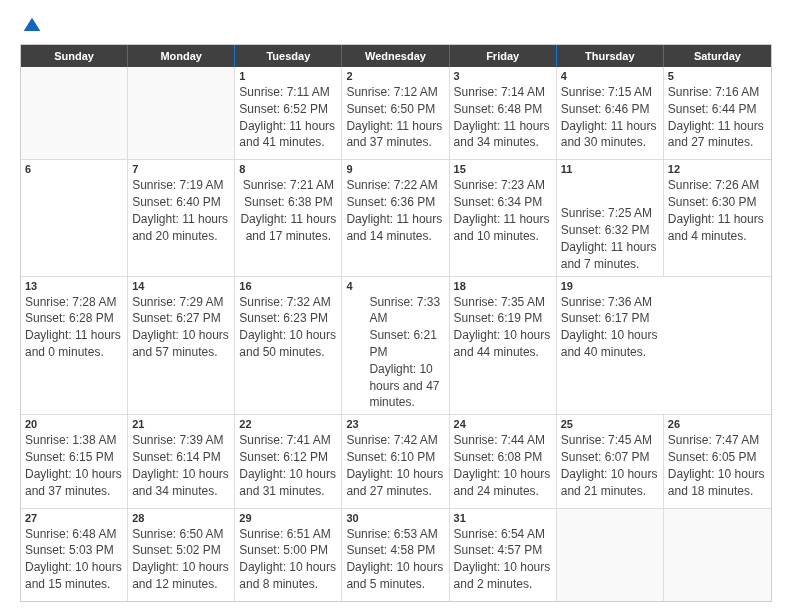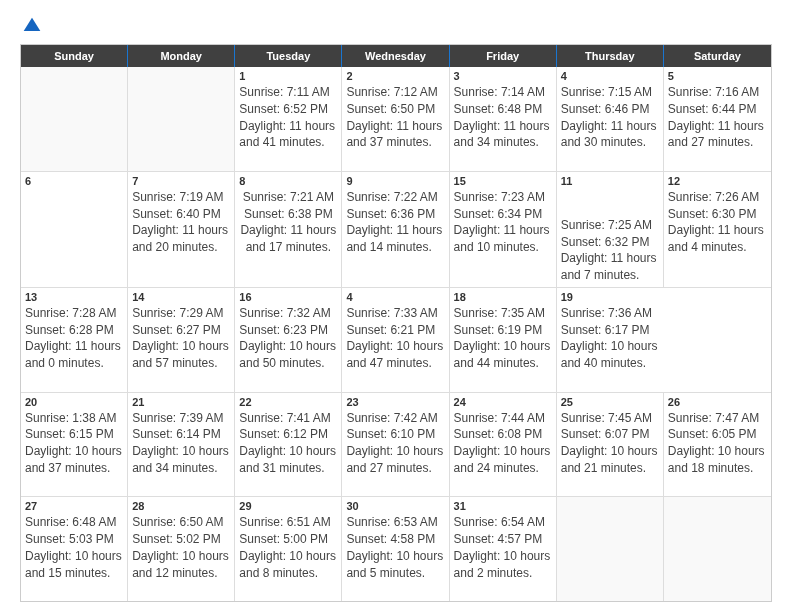--- a/index.html
+++ b/index.html
@@ -226,21 +226,21 @@
 Daylight: 10 hours and 57 minutes.</div>
           </div>
           <div class="cal-cell">
             <div class="day-num">16</div>
             <div class="day-info" style="white-space: pre-line;">Sunrise: 7:32 AM
 Sunset: 6:23 PM
 Daylight: 10 hours and 50 minutes.</div>
           </div>
           <div class="cal-cell">
             <div class="day-num">4</div>
-            <div class="day-info" style="white-space: pre-line;">Sunrise: 7:33 AM
+            <div class="day-info" style="white-space: pre-line; margin-left: 23px;">Sunrise: 7:33 AM
 Sunset: 6:21 PM
 Daylight: 10 hours and 47 minutes.</div>
           </div>
           <div class="cal-cell">
             <div class="day-num">18</div>
             <div class="day-info" style="white-space: pre-line;">Sunrise: 7:35 AM
 Sunset: 6:19 PM
 Daylight: 10 hours and 44 minutes.</div>
           </div>
           <div class="cal-cell">

